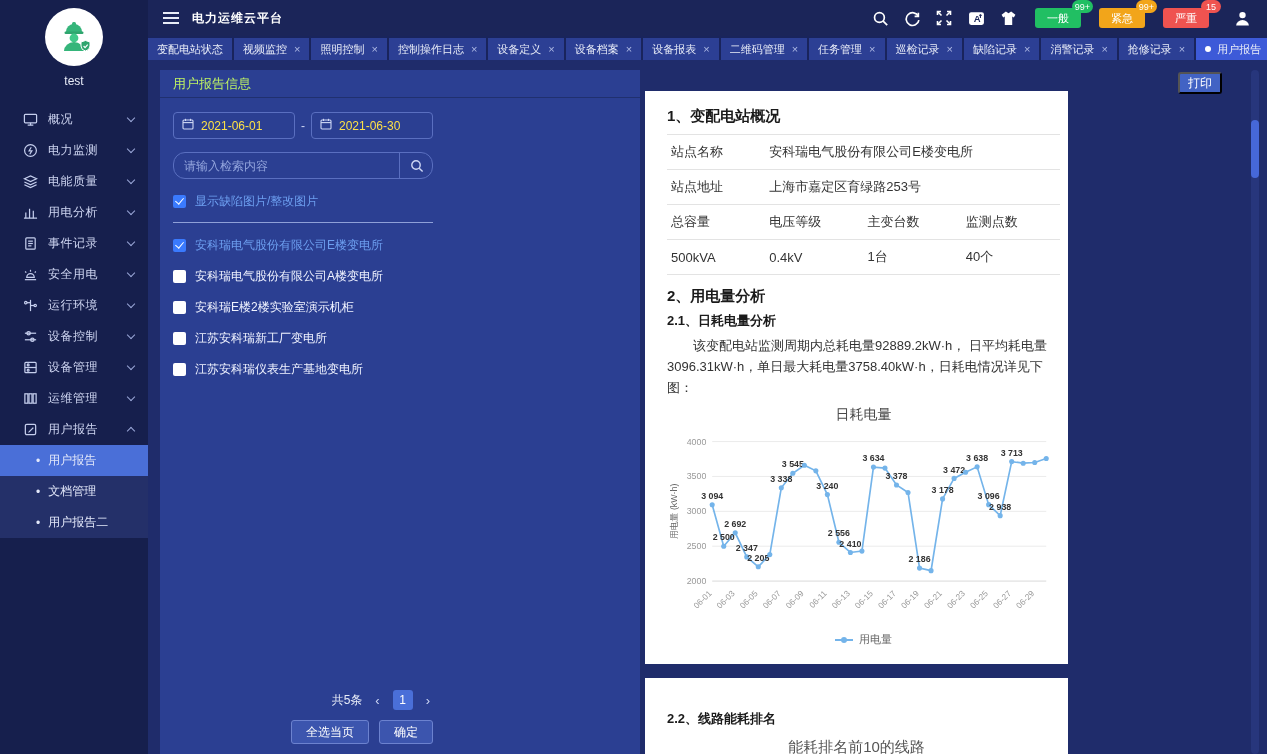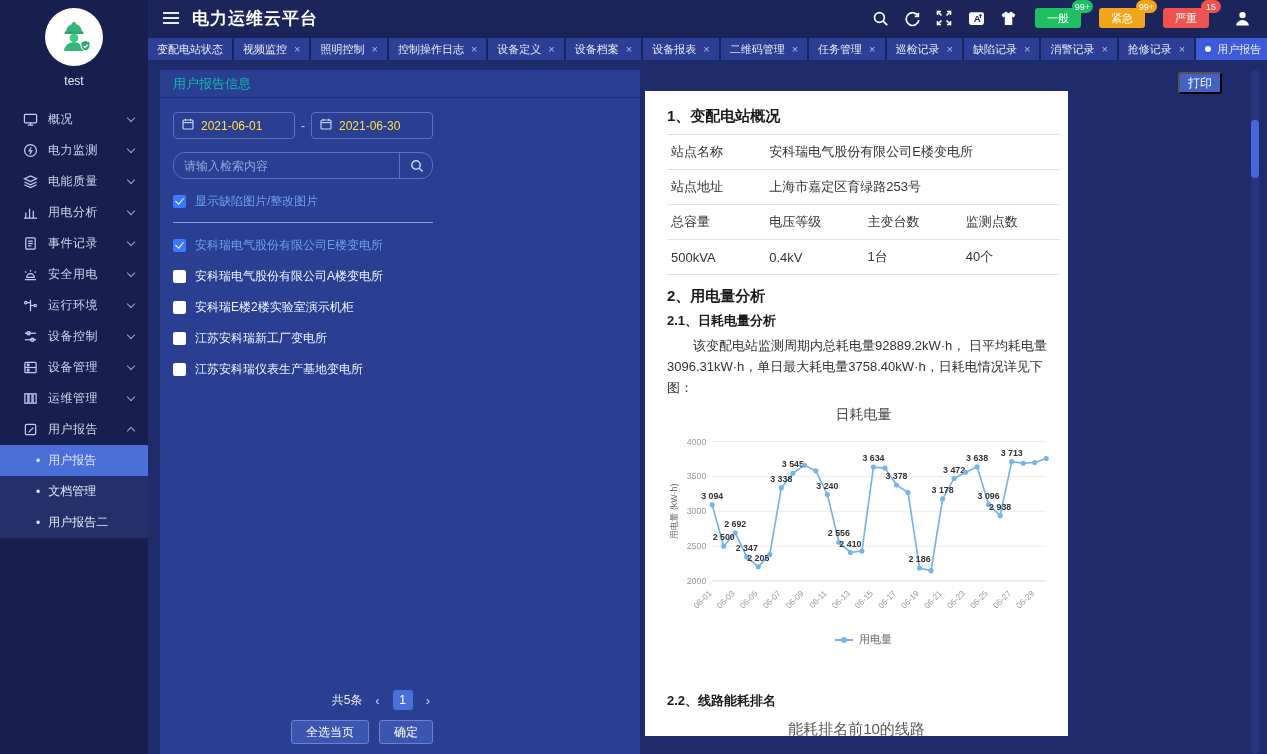--- a/index.html
+++ b/index.html
@@ -18,35 +18,35 @@
   .chev { width:6px; height:6px; border-right:1.4px solid #9aa7d8; border-bottom:1.4px solid #9aa7d8; transform:rotate(45deg); margin-top:-3px; }
   .chev.up { transform:rotate(-135deg); margin-top:3px; }
   .submenu { background:#243069; }
   .submenu-item { height:31px; display:flex; align-items:center; padding-left:36px; color:#e3e8fa; font-size:12px; cursor:pointer; }
   .submenu-item .bullet { margin-right:8px; font-size:12px; }
   .submenu-item.active { background:#4a6fd8; }
 
   
   .topbar { position:absolute; left:148px; top:0; width:1119px; height:36px; background:#1b2559; display:flex; align-items:center; }
   .hamburger { margin-left:14px; cursor:pointer; display:flex; }
-  .app-title { color:#ffffff; font-size:17px; font-weight:bold; margin-left:12px; letter-spacing:1px; }
+  .app-title { color:#ffffff; font-size:12px; font-weight:bold; margin-left:12px; letter-spacing:1px; }
   .topbar-right { margin-left:auto; display:flex; align-items:center; gap:14px; padding-right:16px; }
   .tb-icon { width:18px; height:18px; display:inline-flex; align-items:center; justify-content:center; cursor:pointer; }
   .alert-btn { position:relative; height:20px; padding:0 12px; border-radius:3px; color:#fff; font-size:11px; display:flex; align-items:center; cursor:pointer; margin-left:4px; }
   .alert-badge { position:absolute; top:-8px; right:-12px; min-width:20px; height:13px; border-radius:7px; font-size:9px; color:#fff; display:flex; align-items:center; justify-content:center; padding:0 3px; }
 
   .tabstrip { position:absolute; left:148px; top:36px; width:1119px; height:24px; background:#19245c; display:flex; align-items:flex-end; gap:2px; overflow:hidden; }
   .tab { height:22px; background:#2c3f94; color:#e8ecf7; font-size:11px; display:flex; align-items:center; padding:0 9px; cursor:pointer; white-space:nowrap; }
   .tab.active { background:#3d5ad8; }
   .tab .dot { width:6px; height:6px; border-radius:50%; background:#fff; margin-right:6px; }
   .tab .close-x { margin-left:7px; color:#aeb9e4; font-size:11px; }
 
   
   .filter-panel { position:absolute; left:160px; top:70px; width:480px; height:684px; background:#2b3f92; }
-  .fp-header { height:28px; line-height:28px; padding-left:13px; color:#14b8a6; font-size:13px; border-bottom:1px solid #20306f; }
+  .fp-header { height:28px; line-height:28px; padding-left:13px; color:#bef264; font-size:13px; border-bottom:1px solid #20306f; }
   .fp-body { position:relative; padding:14px 0 0 13px; height:calc(100% - 28px); }
   .date-row { display:flex; align-items:center; width:260px; }
   .date-input { flex:1; height:27px; border:1px solid #5a6fc0; border-radius:4px; display:flex; align-items:center; padding:0 8px; color:#fde047; font-size:12px; cursor:pointer; gap:7px; }
   .date-sep { color:#cfd8f5; margin:0 6px; font-size:12px; }
   .search-row { position:relative; width:260px; margin-top:13px; }
   .search-input { width:100%; height:27px; background:transparent; border:1px solid #5a6fc0; border-radius:12px; color:#eef2ff; font-size:12px; padding:0 40px 0 10px; outline:none; }
   .search-input::placeholder { color:#93a5dd; }
   .search-btn { position:absolute; right:0; top:0; width:34px; height:27px; display:flex; align-items:center; justify-content:center; cursor:pointer; border-left:1px solid #5a6fc0; }
   .check-row { display:flex; align-items:center; margin-top:14px; cursor:pointer; width:260px; }
   .checkbox { width:13px; height:13px; border-radius:2px; background:#fff; margin-right:9px; position:relative; flex:none; }
@@ -59,21 +59,21 @@
   .pag-row { display:flex; align-items:center; justify-content:flex-end; gap:10px; color:#e8ecf7; font-size:12px; }
   .pag-arrow { color:#cfd8f5; font-size:13px; cursor:pointer; padding:0 3px; }
   .pag-page { width:20px; height:20px; background:#4a6fd8; border-radius:3px; color:#fff; display:flex; align-items:center; justify-content:center; font-size:12px; cursor:pointer; }
   .btn-row { display:flex; justify-content:flex-end; gap:10px; margin-top:10px; }
   .fp-btn { height:24px; padding:0 14px; background:#3c55ae; border:1px solid #6c82cf; border-radius:3px; color:#fff; font-size:12px; display:flex; align-items:center; cursor:pointer; }
 
   
   .print-btn { position:absolute; left:1178px; top:72px; width:44px; height:22px; background:#4263c4; border-radius:3px; color:#fff; font-size:12px; display:flex; align-items:center; justify-content:center; cursor:pointer; }
   .page { position:absolute; left:645px; width:423px; background:#ffffff; }
   .page1 { top:91px; height:573px; padding:12px 8px 0 22px; overflow:hidden; }
-  .page2 { top:660px; height:76px; padding:28px 22px 0 22px; overflow:hidden; }
+  .page2 { top:678px; height:76px; padding:28px 22px 0 22px; overflow:hidden; }
   .rp-h1 { font-size:15px; font-weight:bold; color:#1a1a1a; margin:4px 0 8px 0; }
   .rp-h2 { font-size:15px; font-weight:bold; color:#1a1a1a; margin:12px 0 6px 0; }
   .rp-h3 { font-size:13px; font-weight:bold; color:#1a1a1a; margin:4px 0 6px 0; }
   .info-table { width:100%; border-collapse:collapse; border-bottom:1px solid #e3e3e3; }
   .info-table td { border-top:1px solid #e3e3e3; padding:8px 4px; font-size:13px; color:#333; }
   .rp-para { font-size:13px; color:#333; line-height:1.6; text-indent:2em; margin:2px 0 8px 0; }
   .chart-title { text-align:center; font-size:14px; color:#4a4a4a; margin:8px 0 2px 0; }
   .chart-wrap svg { display:block; width:100%; }
   .chart-legend { display:flex; justify-content:center; align-items:center; gap:6px; margin-top:-2px; }
   .legend-marker { display:inline-flex; align-items:center; }

